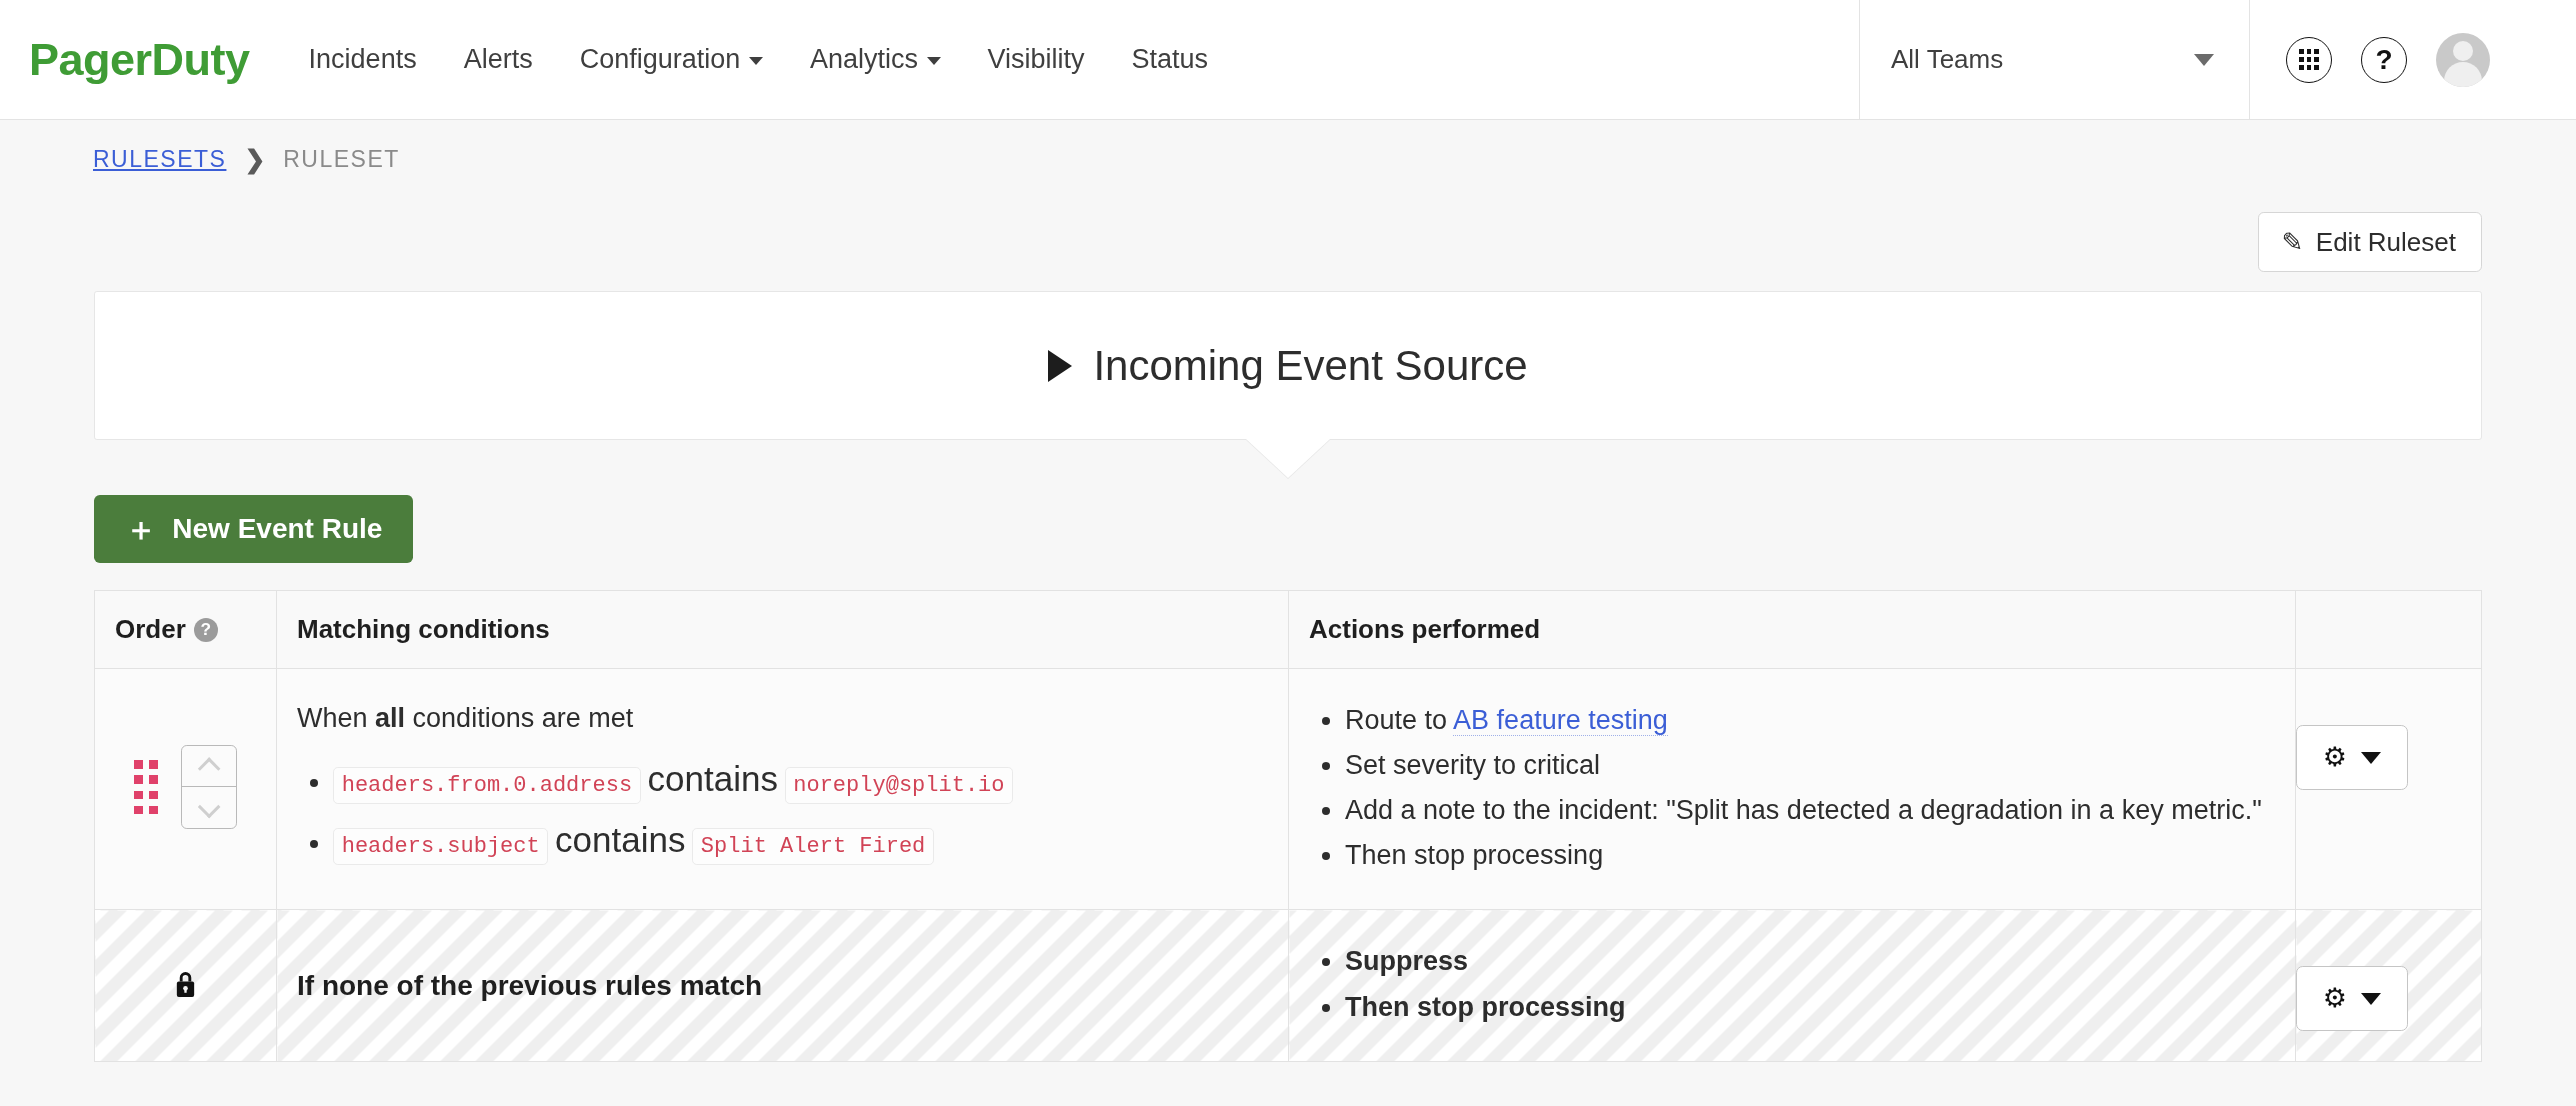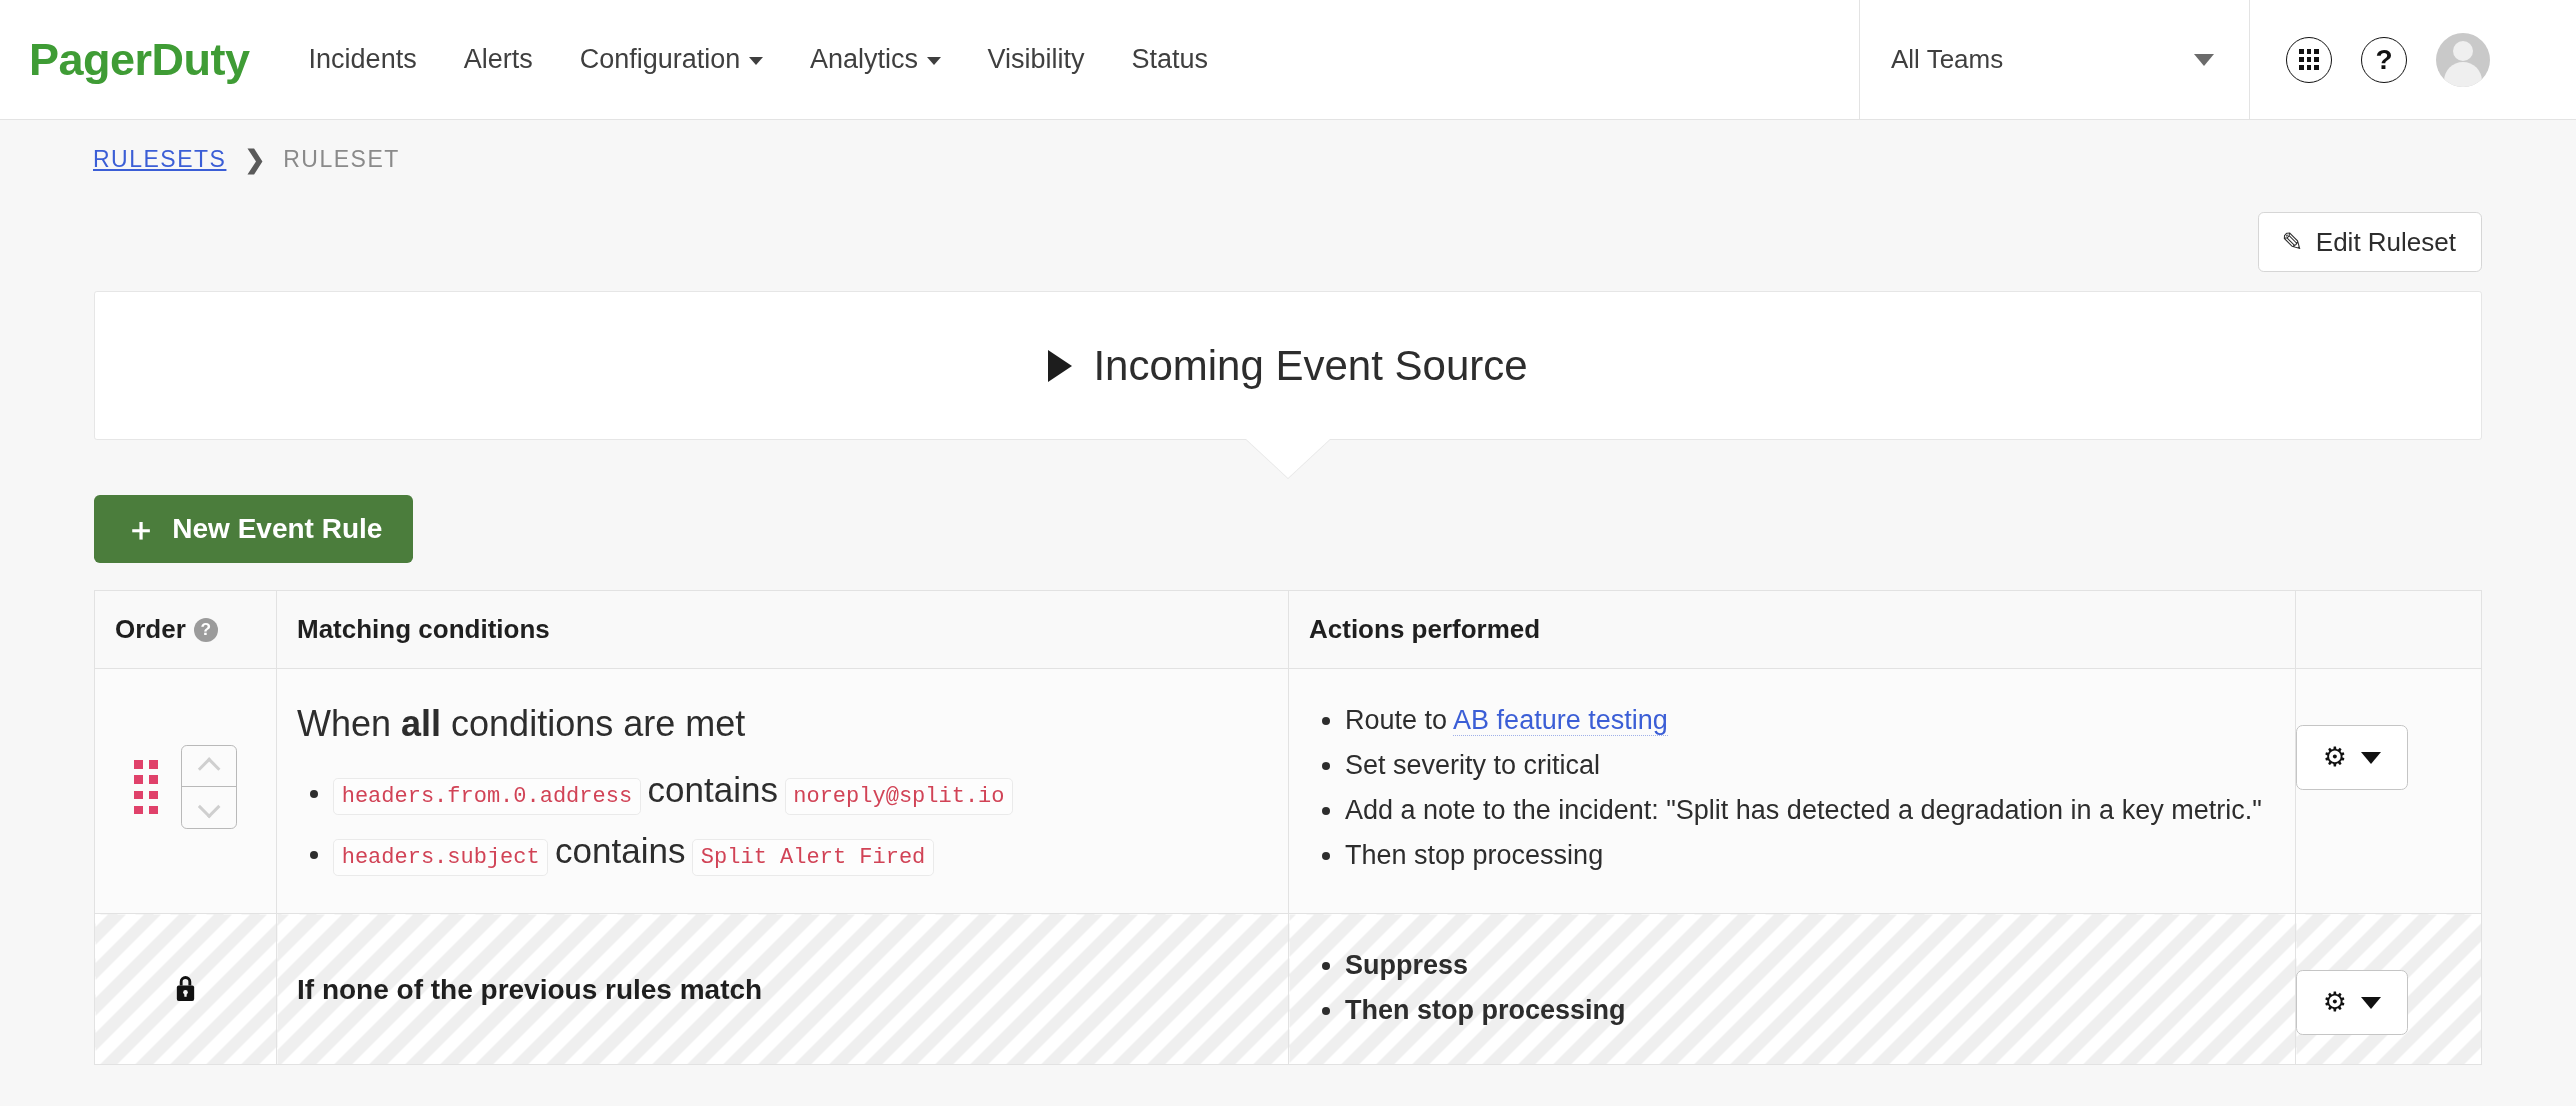--- a/index.html
+++ b/index.html
@@ -300,21 +300,21 @@
   .nudge .up { border-bottom: 1px solid #b9b9b9; }
   .chev {
     width: 16.3px; height: 16.3px;
     border-left: 3.8px solid #cfcfcf;
     border-top: 3.8px solid #cfcfcf;
   }
   .chev.u { transform: rotate(45deg) translate(1.9px, 1.9px); }
   .chev.d { transform: rotate(-135deg) translate(1px, 1px); }
 
   
-  .when-line { font-size: 36px; margin: 3.8px 0 16.3px 0; color: #2d2d2d; }
+  .when-line { font-size: 27px; margin: 3.8px 0 16.3px 0; color: #2d2d2d; }
   .when-line b { font-weight: bold; }
   ul.cond, ul.acts {
     margin: 0;
     padding-left: 36px;
     list-style: disc;
   }
   ul.cond li {
     font-size: 27px;
     line-height: 1.66;
     margin-bottom: 2.9px;

